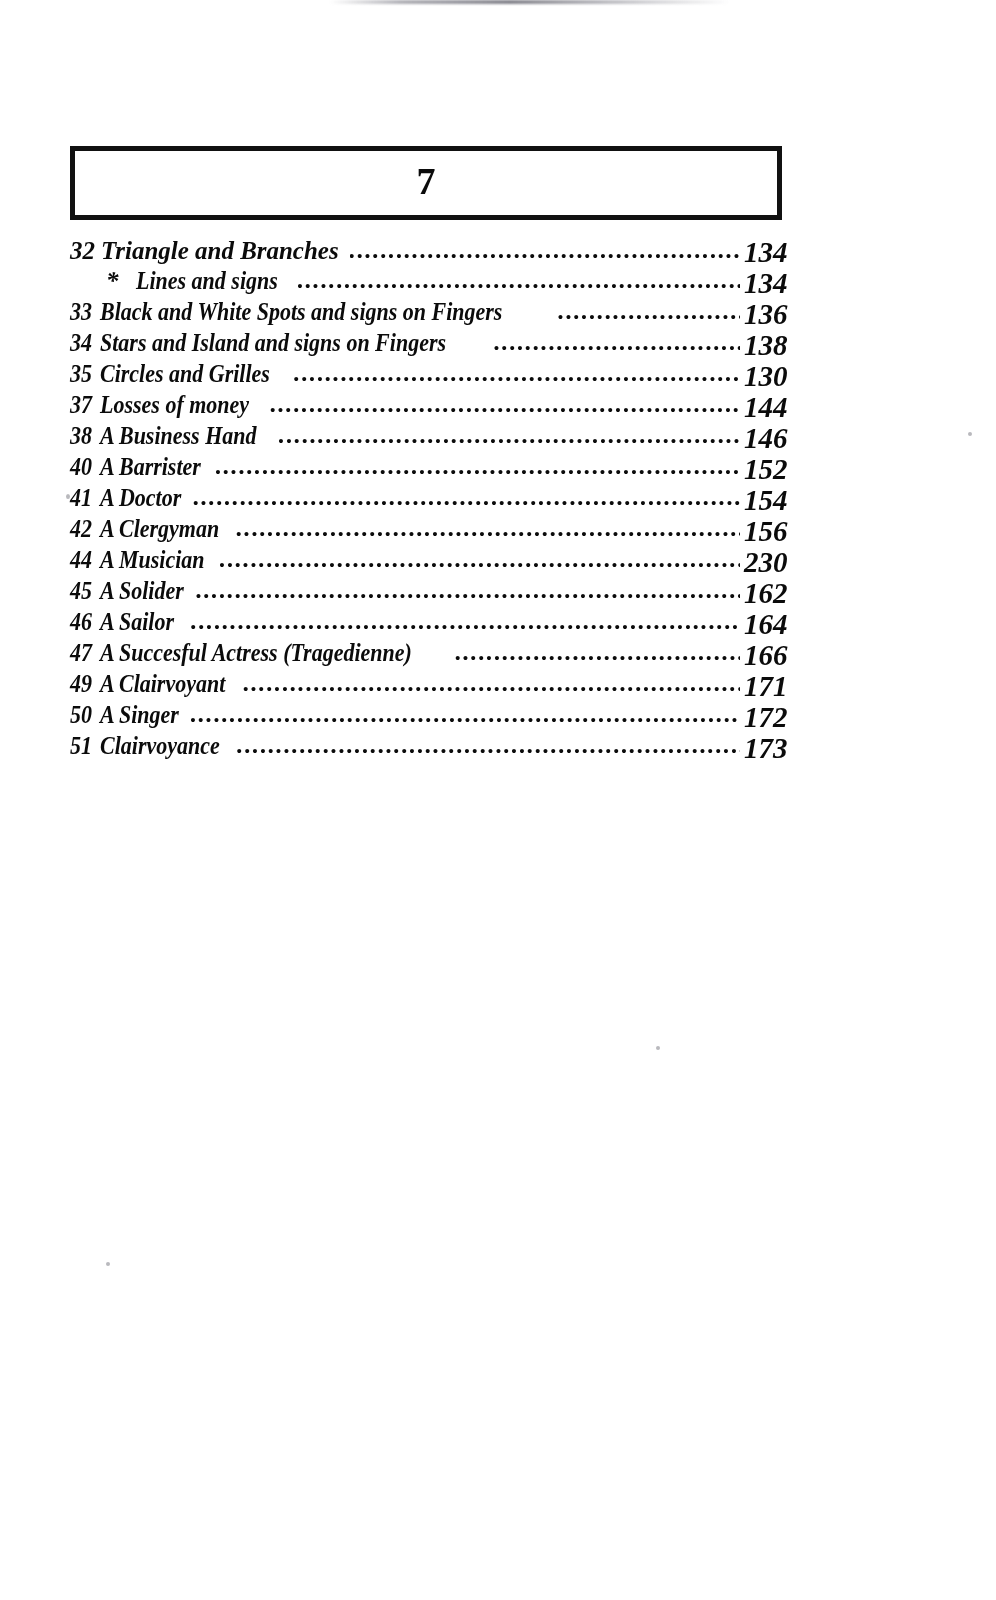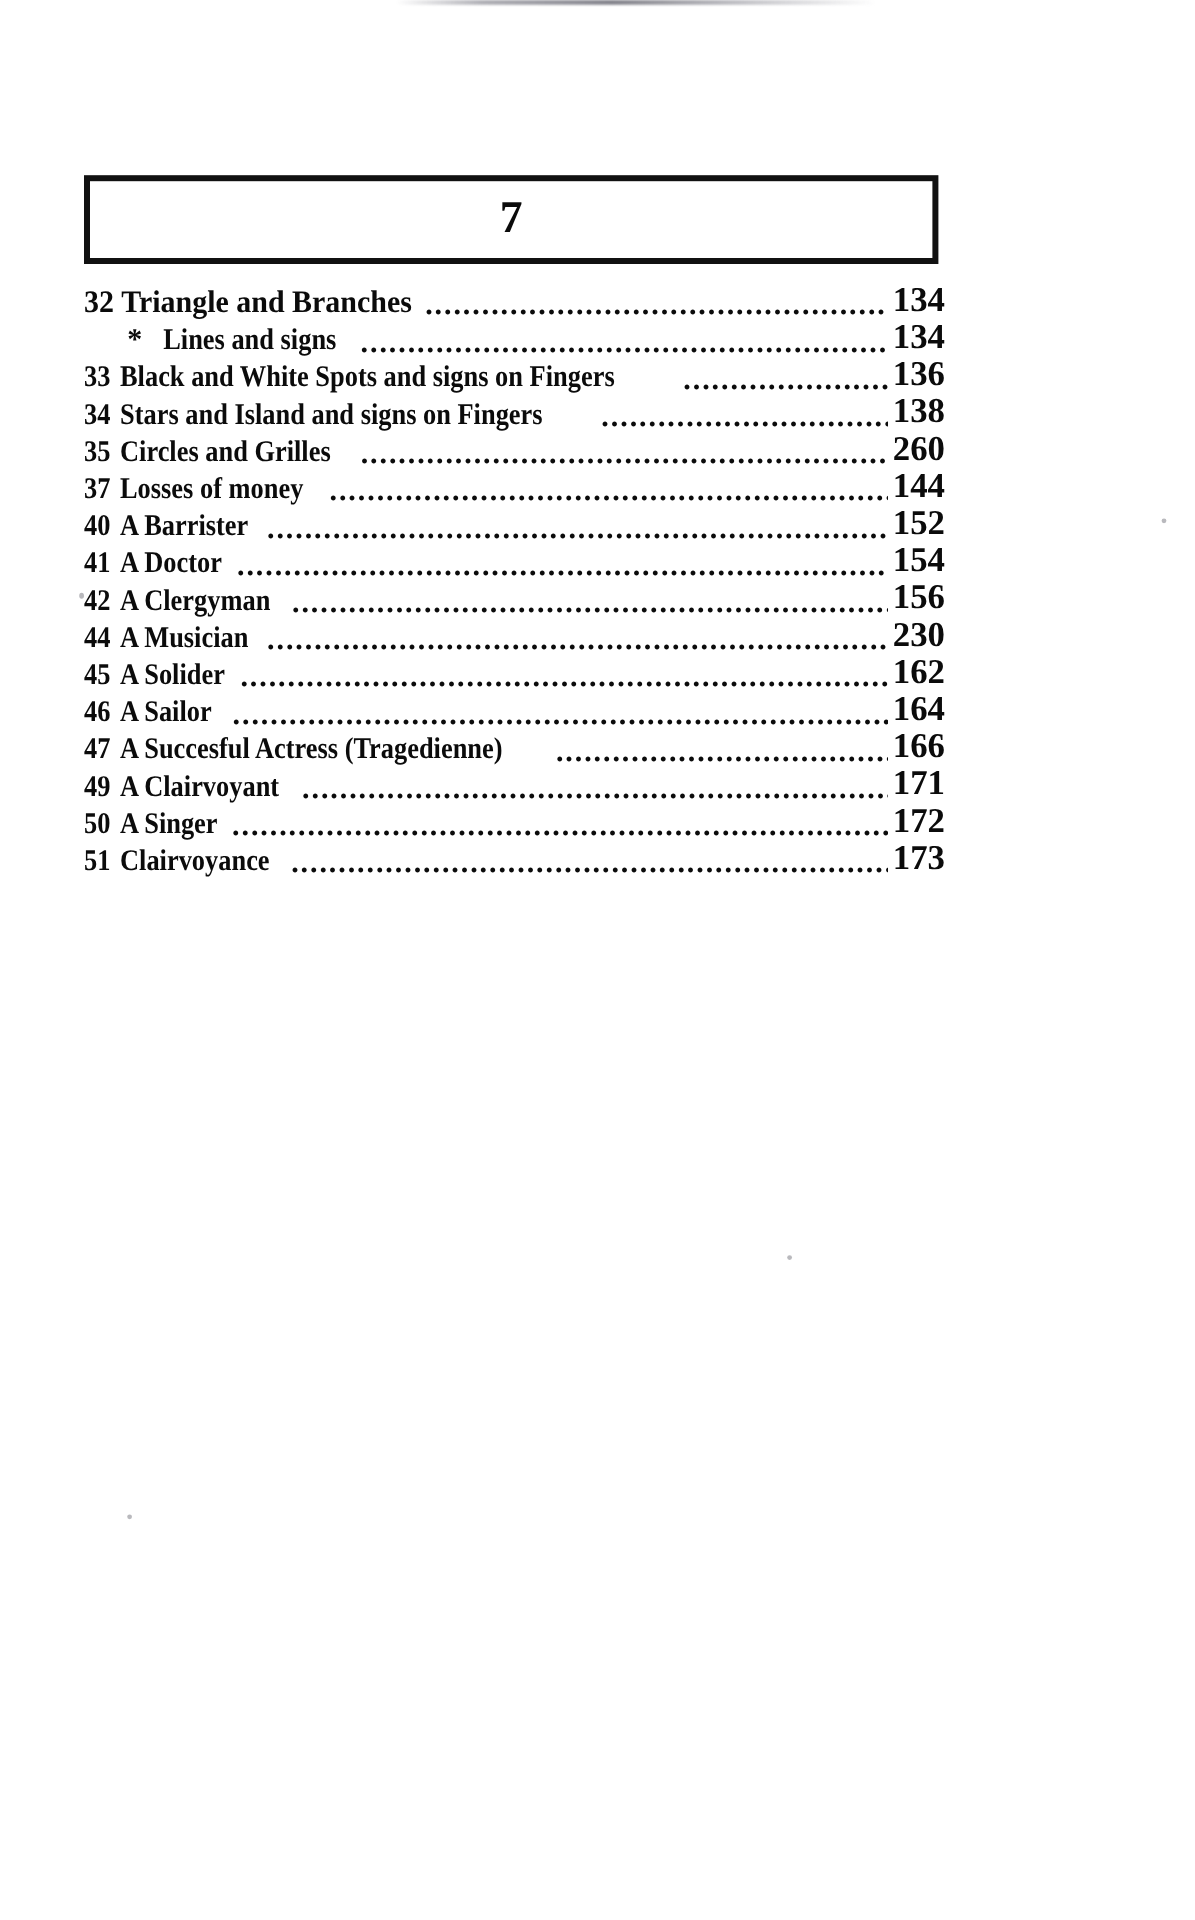--- a/index.html
+++ b/index.html
@@ -63,25 +63,26 @@
   .toc {
     position: absolute;
     left: 70px;
     top: 236px;
     width: 730px;
   }
 
   .toc-row {
     position: relative;
     display: flex;
-    align-items: flex-end;
+    align-items: flex-start;
     height: 31px;
     font-weight: 700;
     font-size: 25px;
     white-space: nowrap;
+    font-style: italic;
   }
 
   
   .toc-row .num,
   .toc-row .title {
     transform: scaleX(0.88);
     transform-origin: left center;
     display: inline-block;
   }
 
@@ -181,27 +182,33 @@
     <div class="toc-row">
       <span class="num">34</span>
       <span class="title">Stars and Island and signs on Fingers</span>
       <span class="dots"></span>
       <span class="pageno">138</span>
     </div>
     <div class="toc-row">
       <span class="num">35</span>
       <span class="title">Circles and Grilles</span>
       <span class="dots"></span>
-      <span class="pageno">260</span>
+      <span class="pageno">130</span>
     </div>
     <div class="toc-row">
       <span class="num">37</span>
       <span class="title">Losses of money</span>
       <span class="dots"></span>
       <span class="pageno">144</span>
+    </div>
+    <div class="toc-row">
+      <span class="num">38</span>
+      <span class="title">A Business Hand</span>
+      <span class="dots"></span>
+      <span class="pageno">146</span>
     </div>
     <div class="toc-row">
       <span class="num">40</span>
       <span class="title">A Barrister</span>
       <span class="dots"></span>
       <span class="pageno">152</span>
     </div>
     <div class="toc-row">
       <span class="num">41</span>
       <span class="title">A Doctor</span>

